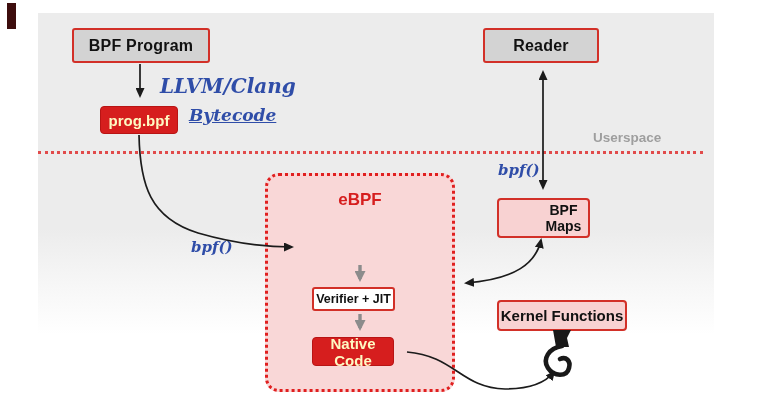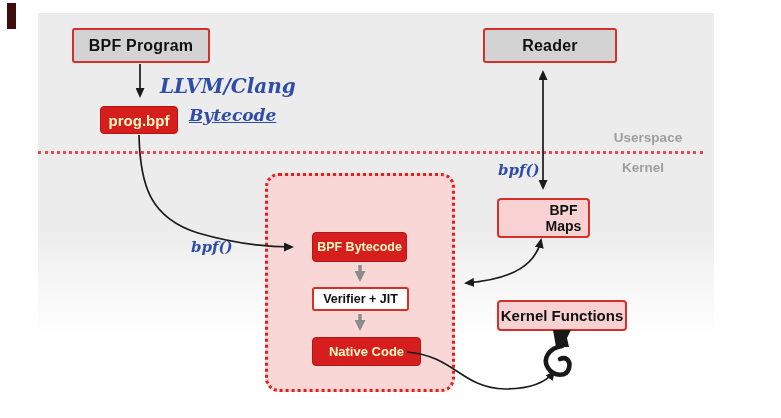--- a/index.html
+++ b/index.html
@@ -14,69 +14,68 @@
           background:linear-gradient(180deg,#ececec 0%,#ececec 55%,#f7f7f7 70%,#ffffff 82%);}
   .corner-mark{position:absolute;left:7px;top:3px;width:9px;height:26px;background:#3d0d0d;}
   .box{position:absolute;display:flex;align-items:center;justify-content:center;
        text-align:center;color:#111;font-weight:bold;}
   .gray-box{background:var(--gray-box);border:2px solid var(--border-red);border-radius:3px;
             font-size:16px;letter-spacing:.2px;}
   .red-box{background:var(--red);color:#fef9c3;border-radius:4px;border:1px solid #b81414;}
   .pink-box{background:var(--pink-box);border:2px solid var(--border-red);border-radius:4px;}
   .white-box{background:#fff;border:2px solid var(--border-red);border-radius:3px;}
   .bpf-program{left:72px;top:28px;width:138px;height:35px;}
-  .reader{left:483px;top:28px;width:134px;height:35px;}
+  .reader{left:483px;top:28px;width:116px;height:35px;}
   .prog-bpf{left:100px;top:106px;width:78px;height:28px;font-size:15px;}
   .ebpf-container{position:absolute;left:265px;top:173px;width:190px;height:219px;
                   background:var(--pink);border:3px dotted #e01f1f;border-radius:14px;}
   .ebpf-title{position:absolute;left:265px;top:190px;width:190px;text-align:center;
               color:var(--red);font-weight:bold;font-size:17px;}
   .bpf-bytecode{left:312px;top:232px;width:95px;height:30px;font-size:12.5px;}
-  .verifier-jit{left:312px;top:287px;width:97px;height:24px;font-size:12.5px;}
-  .native-code{left:312px;top:337px;width:109px;height:29px;font-size:13px;}
+  .verifier-jit{left:312px;top:287px;width:83px;height:24px;font-size:12.5px;}
+  .native-code{left:312px;top:337px;width:82px;height:29px;font-size:15px;}
   .bpf-maps{left:497px;top:198px;width:93px;height:40px;font-size:14px;padding-left:40px;}
   .kernel-functions{left:497px;top:300px;width:130px;height:31px;font-size:15px;
                     border-width:2.5px;}
   .hand{position:absolute;font-family:"DejaVu Serif",serif;font-style:italic;
         font-weight:bold;color:var(--blue);}
   .llvm{left:160px;top:74px;font-size:20px;}
   .bytecode{left:189px;top:105px;font-size:17px;text-decoration:underline;}
   .bpf-call-left{left:191px;top:238px;font-size:15px;}
   .bpf-call-right{left:498px;top:161px;font-size:15px;}
   .region-label{position:absolute;color:var(--muted);font-weight:bold;font-size:13.5px;
-                width:110px;text-align:center;}
+                width:110px;text-align:left;}
   .userspace-label{left:593px;top:130px;}
   .kernel-label{left:588px;top:160px;}
   .separator{position:absolute;left:38px;top:151px;width:665px;height:0;
              border-top:3px dotted #e14b4b;}
   svg.overlay{position:absolute;left:0;top:0;pointer-events:none;}
 </style>
 </head>
 <body>
 
 <div class="stage">
 
   <div class="canvas"></div>
   <div class="corner-mark"></div>
 
   <div class="region-label userspace-label">Userspace</div>
   <div class="separator"></div>
-  <div class="region-label kernel-label">Kernel</div>
 
   <div class="box gray-box bpf-program">BPF Program</div>
   <div class="hand llvm">LLVM/Clang</div>
   <div class="box red-box prog-bpf">prog.bpf</div>
   <div class="hand bytecode">Bytecode</div>
   <div class="box gray-box reader">Reader</div>
 
   <div class="hand bpf-call-left">bpf()</div>
   <div class="hand bpf-call-right">bpf()</div>
 
   <div class="ebpf-container"></div>
-  <div class="box red-box bpf-bytecode">BPF Bytecode</div>
+  <div class="ebpf-title">eBPF</div>
   <div class="box white-box verifier-jit">Verifier + JIT</div>
   <div class="box red-box native-code">Native Code</div>
 
   <div class="box pink-box bpf-maps">BPF Maps</div>
   <div class="box pink-box kernel-functions">Kernel Functions</div>
 
   <svg class="overlay" width="781" height="418" viewBox="0 0 781 418">
     <defs>
       <marker id="mb" markerWidth="10" markerHeight="9" refX="8" refY="4.5" orient="auto-start-reverse" markerUnits="userSpaceOnUse">
         <path d="M0,0 L10,4.5 L0,9 z" fill="#1b1b1b"></path>

